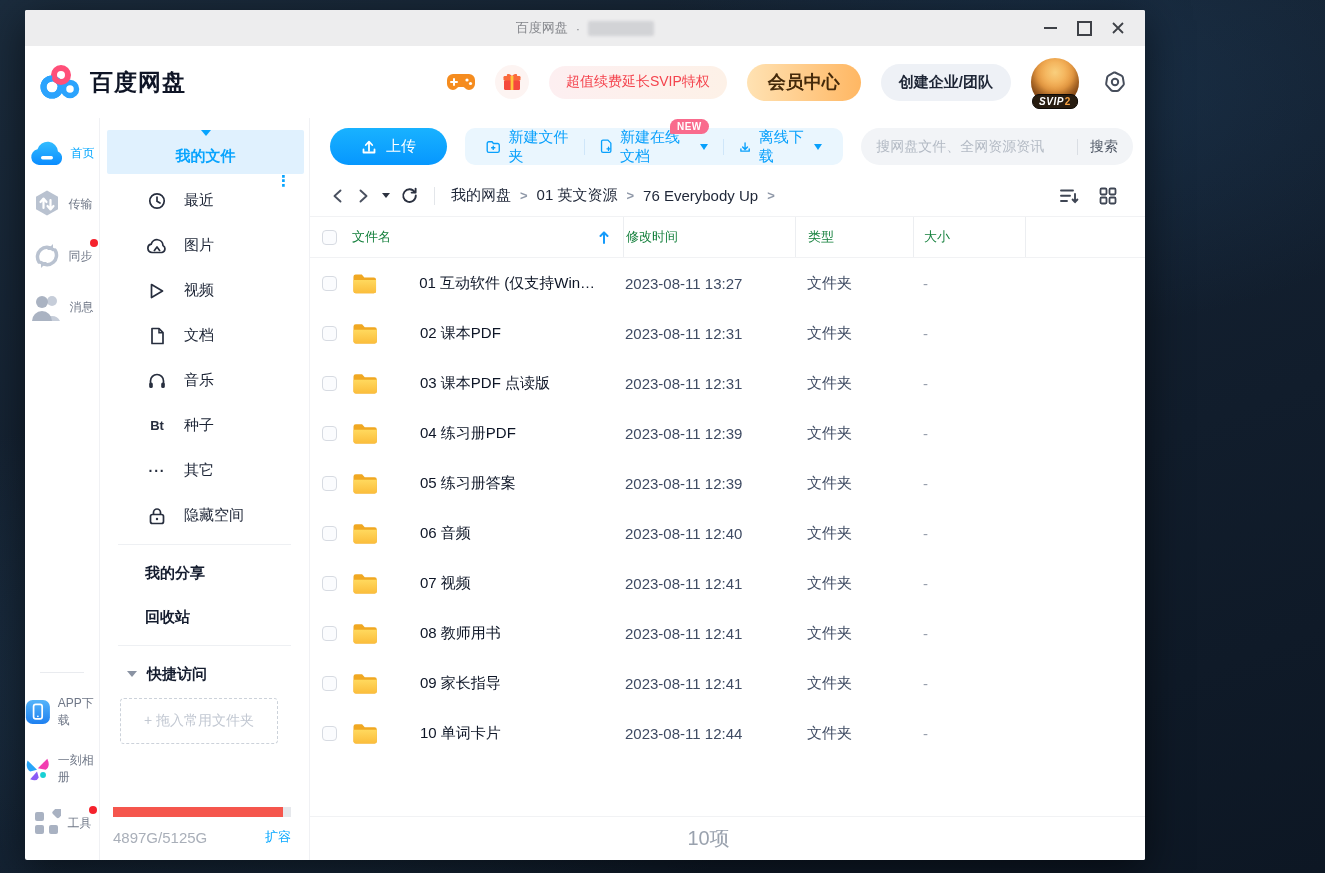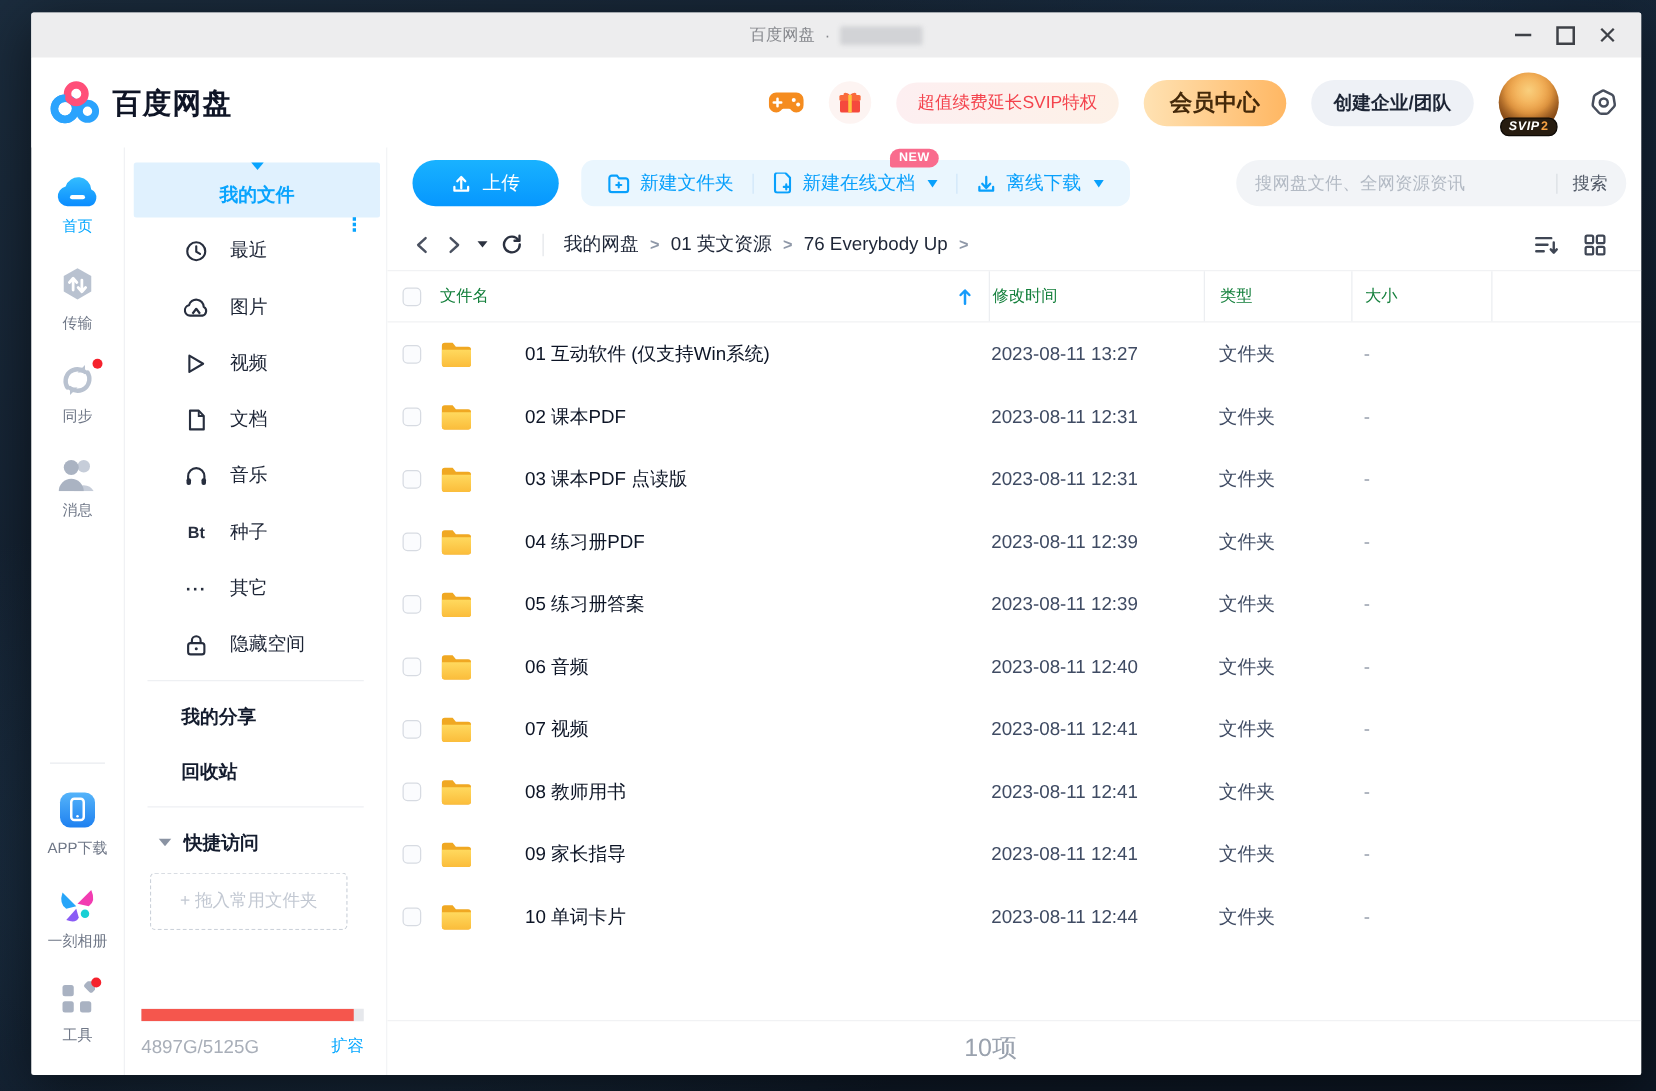--- a/index.html
+++ b/index.html
@@ -5,21 +5,21 @@
   html,body{margin:0;padding:0;}
   body{
     width:1325px;height:873px;position:relative;overflow:hidden;
     font-family:"Liberation Sans","DejaVu Sans",sans-serif;
     background:
       radial-gradient(900px 500px at 20% 80%, rgba(50,90,120,.35), transparent 60%),
       radial-gradient(700px 400px at 80% 10%, rgba(30,60,90,.5), transparent 60%),
       linear-gradient(160deg,#1b2c3d 0%,#132030 45%,#0d1724 100%);
   }
   .window{
-    position:absolute;left:25px;top:10px;width:1288px;height:850px;
+    position:absolute;left:25px;top:10px;width:1120px;height:850px;
     background:#fff;border-radius:2px;box-shadow:0 10px 44px rgba(0,0,0,.55);
     display:flex;flex-direction:column;overflow:hidden;
   }
   
   .titlebar{flex:0 0 36px;background:#ededee;position:relative;display:flex;align-items:center;justify-content:center;}
   .titlebar-text{font-size:13px;color:#85878c;display:flex;align-items:center;gap:8px;}
   .redacted{width:66px;height:15px;background:#d2d3d6;border-radius:2px;filter:blur(1.5px);}
   .win-controls{position:absolute;right:10px;top:0;height:36px;display:flex;align-items:center;}
   .win-btn{width:34px;height:36px;display:flex;align-items:center;justify-content:center;cursor:default;}
   .min-glyph{width:13px;border-top:2px solid #3e4147;}
@@ -42,21 +42,21 @@
     background:radial-gradient(circle at 50% 30%,#f9cf7d 0%,#f0a045 45%,#b9651f 75%,#8a4a16 100%);
     box-shadow:inset 0 -10px 12px rgba(40,20,5,.45);}
   .svip-badge{position:absolute;left:50%;transform:translateX(-50%);bottom:-3px;
     background:#271c10;border:1px solid #0e0a06;border-radius:7px;padding:1px 6px;
     font-size:10px;font-weight:bold;font-style:italic;color:#fff;white-space:nowrap;letter-spacing:.5px;}
   .svip-badge .lvl{color:#f7a243;font-style:normal;margin-left:1px;}
   
   .app-body{flex:1;display:flex;min-height:0;}
   
   .rail{flex:0 0 75px;border-right:1px solid #f0f1f4;display:flex;flex-direction:column;align-items:center;padding-top:22px;box-sizing:border-box;}
-  .rail-item{display:flex;flex-direction:column;align-items:center;gap:7px;margin-bottom:23px;position:relative;}
+  .rail-item{display:flex;flex-direction:row;align-items:center;gap:7px;margin-bottom:23px;position:relative;}
   .rail-label{font-size:12px;color:#6f7787;}
   .rail-item.active .rail-label{color:#06a7ff;}
   .rail-spacer{flex:1;}
   .rail-divider{width:44px;border-top:1px solid #e9ebef;margin:0 0 22px 0;}
   .badge-dot{position:absolute;top:-3px;right:-5px;width:8px;height:8px;border-radius:50%;background:#f5222d;}
   
   .nav{flex:0 0 210px;border-right:1px solid #f0f1f4;display:flex;flex-direction:column;padding-top:12px;box-sizing:border-box;}
   .nav-head{margin:0 5px 4px 7px;height:44px;background:#e0f1fe;border-radius:2px;display:flex;align-items:center;padding:0 13px;gap:11px;flex-direction:column;}
   .nav-head-label{color:#08a4fe;font-size:15px;font-weight:bold;}
   .tri{width:0;height:0;border-left:5px solid transparent;border-right:5px solid transparent;border-top:6px solid #08a4fe;}

